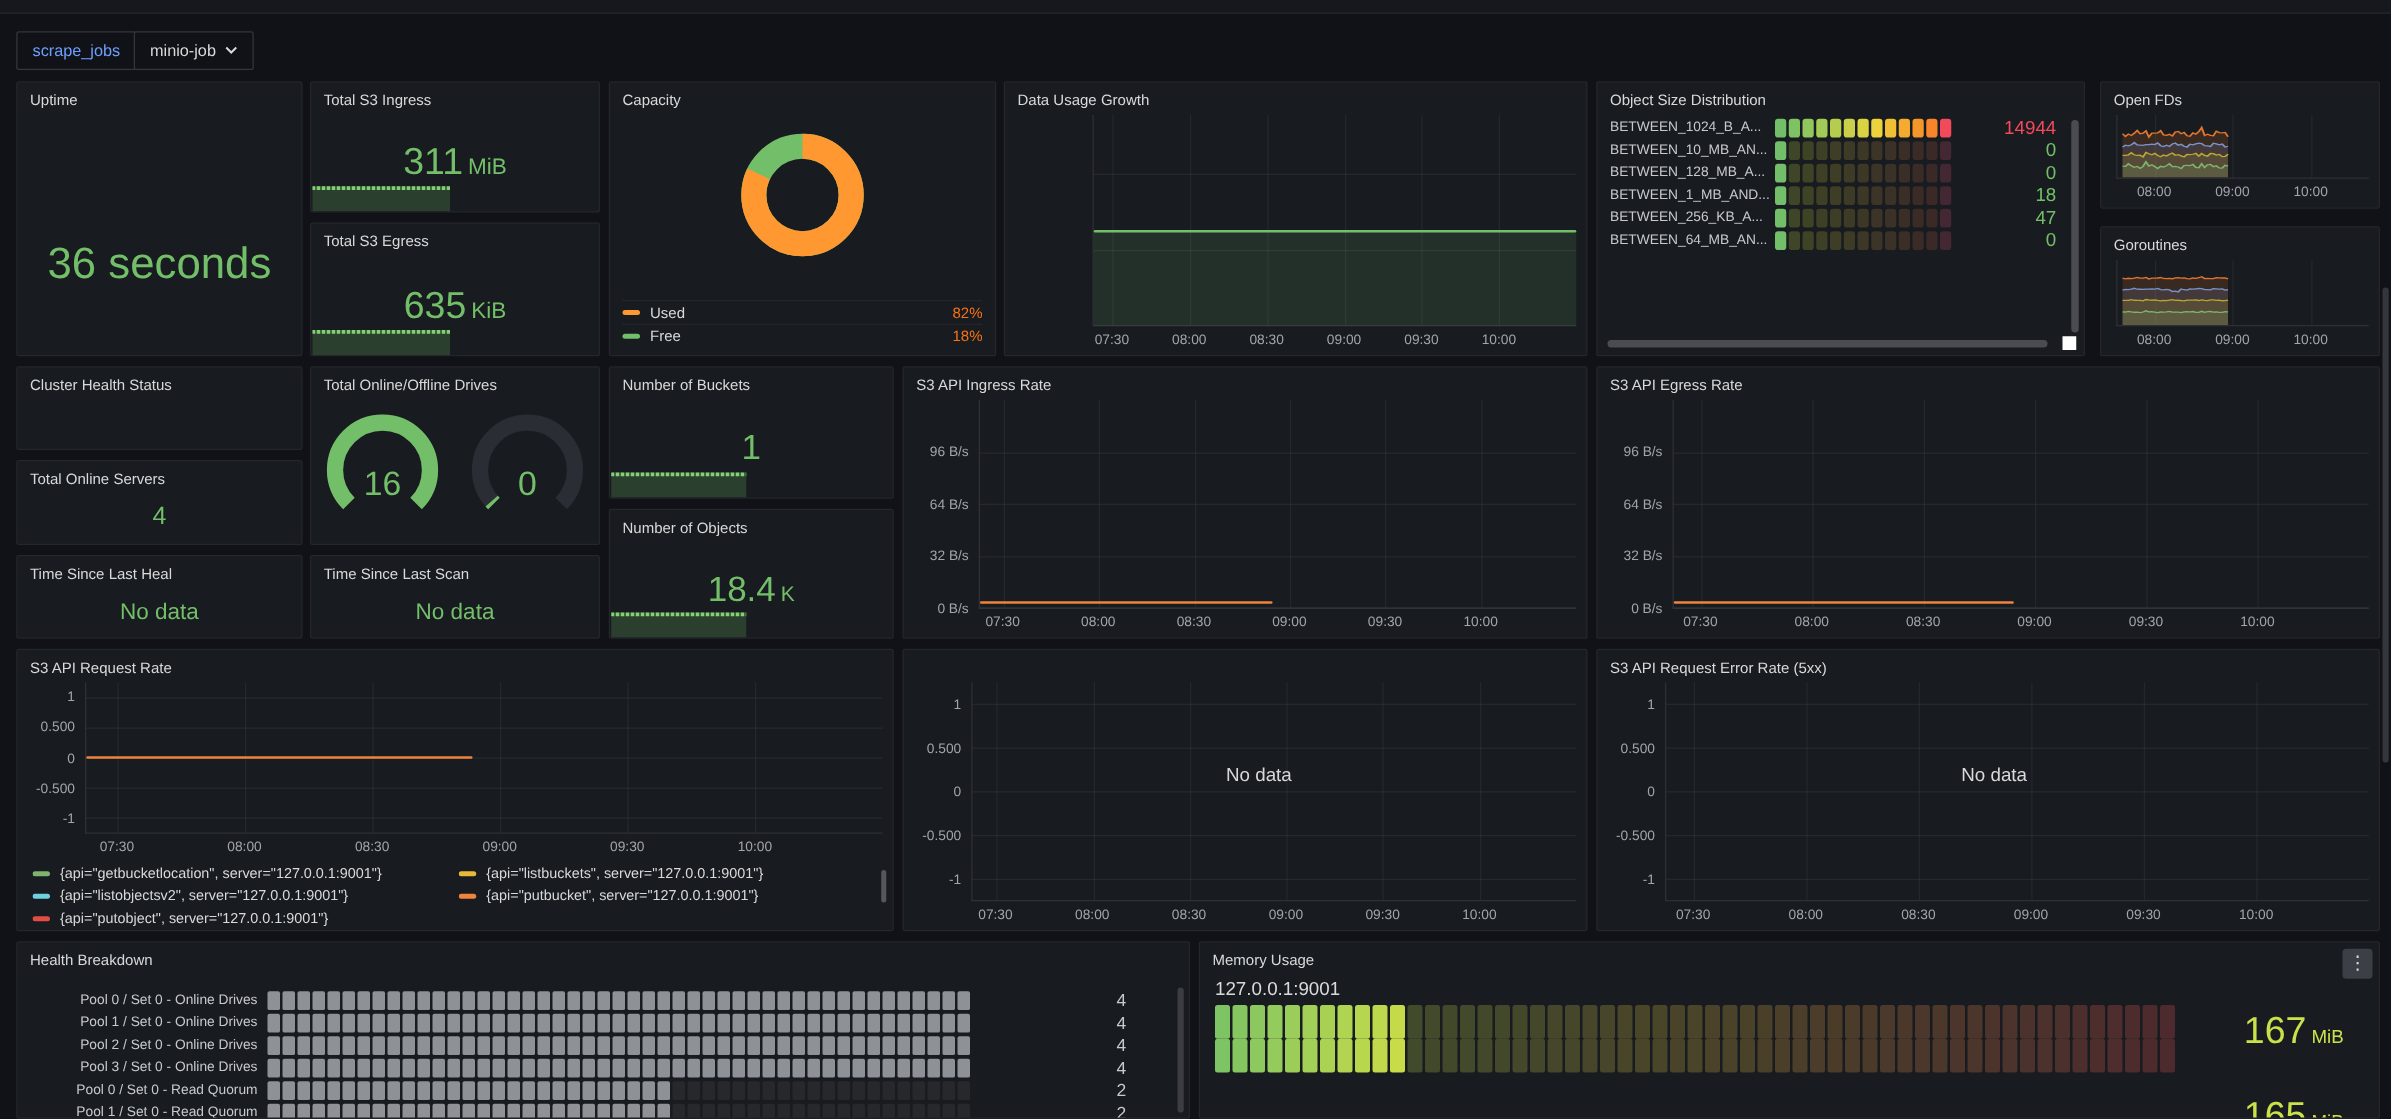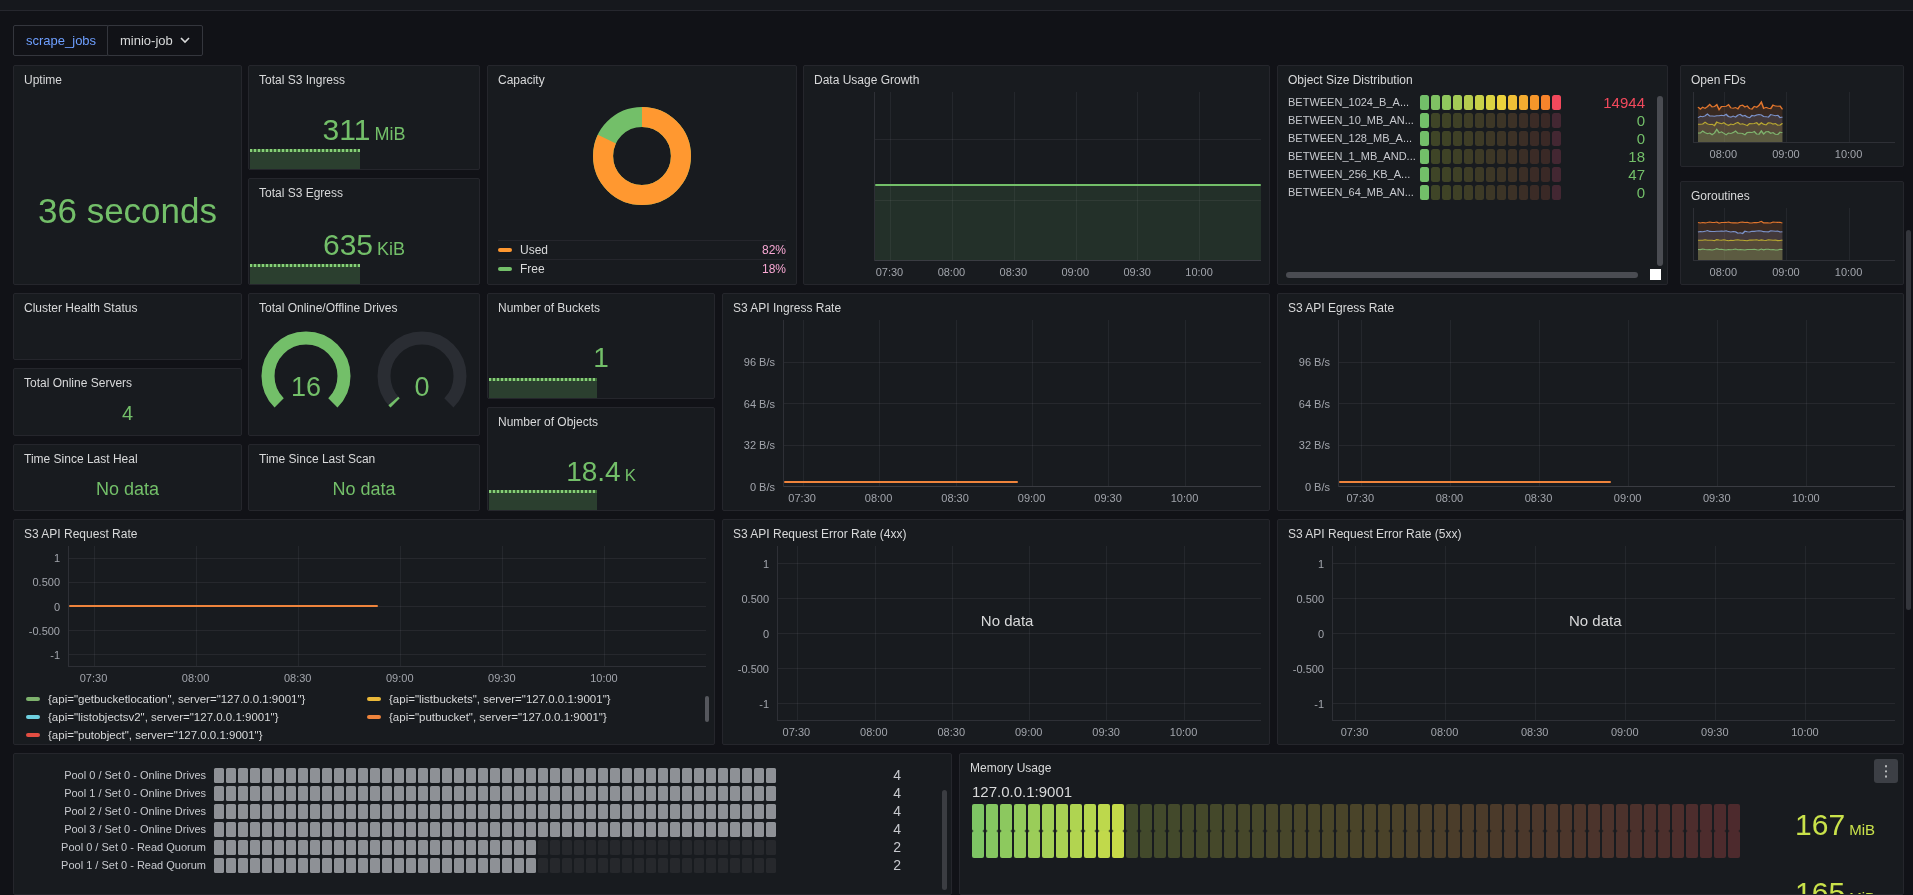--- a/index.html
+++ b/index.html
@@ -64,21 +64,21 @@
     border-radius:3px; color:#d8d9da; font-size:15px; text-align:center; line-height:23px;
     cursor:pointer; }
   .gaugewrap { position:absolute; left:0; right:0; top:26px; bottom:4px; display:flex;
     justify-content:center; align-items:center; gap:8px; }
   .gnum { fill:#73bf69; font-size:27px; font-family:"Liberation Sans",sans-serif; }
   .donutwrap { position:absolute; left:0; right:0; top:28px; bottom:66px;
     display:flex; justify-content:center; align-items:center; }
   .caplegend { position:absolute; left:10px; right:10px; bottom:6px; }
   .caprow { display:flex; align-items:center; gap:8px; font-size:12px; height:19px;
     border-top:1px solid #25262c; }
-  .caprow .val { margin-left:auto; color:#f9a8d4;text-align:center; }
+  .caprow .val { margin-left:auto; color:#f97316;text-align:center; }
   .pagescroll { position:absolute; right:2px; top:230px; width:5px; height:380px;
     background:#34363c; border-radius:3px; }
 </style>
 </head>
 <body>
 
 <div class="topstrip"></div>
 
 <div class="varbox" style="left:13px;">
   <span class="varlabel">scrape_jobs</span>
@@ -516,21 +516,20 @@
       </div>
       <div class="litem">
         <span class="lmark" style="background: rgb(226, 77, 66);"></span>
         <span>{api="putobject", server="127.0.0.1:9001"}</span>
       </div>
     </div>
   <div class="sbar" style="right:5px;bottom:22px;width:4px;height:26px;background:#55575d;"></div>
 </div>
 
 <div class="panel" style="left:722px;top:519px;width:548px;height:226px;">
-  <div class="ptitle">S3 API Request Error Rate (4xx)</div>
   <div class="chart" style="grid-template-columns: 48px 1fr;">
       <div class="ycol">
         <div class="ytick" style="top: 10%;">1</div>
         <div class="ytick" style="top: 30%;">0.500</div>
         <div class="ytick" style="top: 50%;">0</div>
         <div class="ytick" style="top: 70%;">-0.500</div>
         <div class="ytick" style="top: 90%;">-1</div>
       </div>
       <div class="plot">
         <div class="hgrid" style="top: 10%;"></div>
@@ -586,20 +585,21 @@
         <div class="xtick" style="left: 20%;">08:00</div>
         <div class="xtick" style="left: 36%;">08:30</div>
         <div class="xtick" style="left: 52%;">09:00</div>
         <div class="xtick" style="left: 68%;">09:30</div>
         <div class="xtick" style="left: 84%;">10:00</div>
       </div>
     </div>
 </div>
 
 <div class="panel" style="left:13px;top:753px;width:939px;height:142px;">
+  <div class="ptitle">Health Breakdown</div>
   <div id="healthrows" style="padding-top:12px;">
       <div class="hbrow">
         <div class="hblabel">Pool 0 / Set 0 - Online Drives</div>
         <div class="hbbar">
           <div class="hbseg" style="background: rgb(142, 145, 150);"></div>
           <div class="hbseg" style="background: rgb(142, 145, 150);"></div>
           <div class="hbseg" style="background: rgb(142, 145, 150);"></div>
           <div class="hbseg" style="background: rgb(142, 145, 150);"></div>
           <div class="hbseg" style="background: rgb(142, 145, 150);"></div>
           <div class="hbseg" style="background: rgb(142, 145, 150);"></div>

